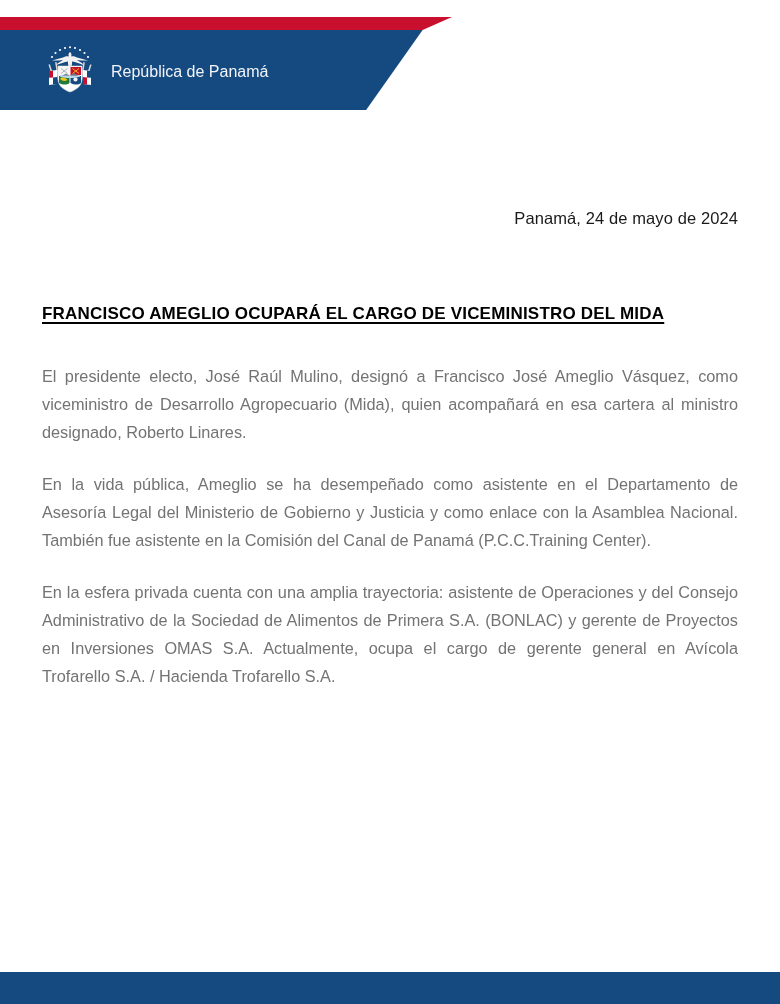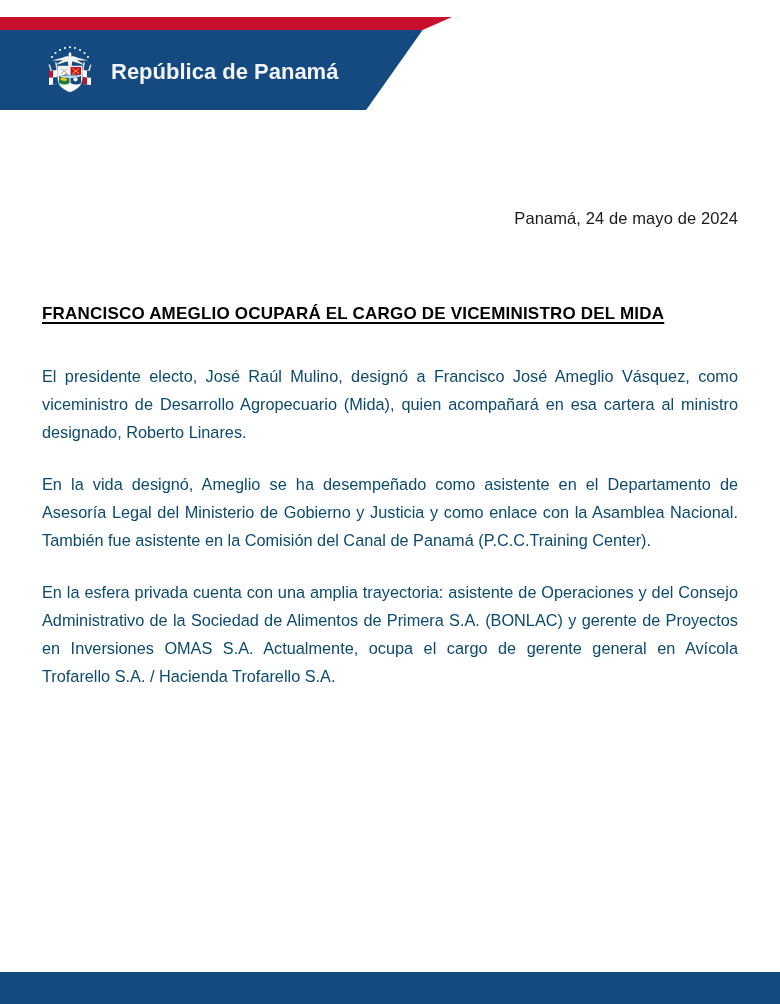--- a/index.html
+++ b/index.html
@@ -62,22 +62,22 @@
   }
   .header-title-main {
     color: #ffffff;
     font-size: 17.5px;
     font-weight: bold;
     letter-spacing: 0.1px;
     white-space: nowrap;
   }
   .header-title-sub {
     color: #f2f4f7;
-    font-size: 22px;
-    font-weight: bold;
+    font-size: 16px;
+    font-weight: normal;
     margin-top: 4px;
     white-space: nowrap;
   }
 
   
   .page {
     position: absolute;
     left: 42px;
     top: 4px;
     width: 696px;
@@ -102,21 +102,21 @@
     text-decoration: underline;
     text-underline-offset: 3px;
     text-decoration-thickness: 2px;
   }
   .body-copy {
     margin-top: 36px;
   }
   .body-copy p {
     margin: 0 0 24px 0;
     font-size: 16.3px;
-    color: #0c4a6e;
+    color: #737373;
     text-align: justify;
     line-height: 1.72;
   }
   .body-copy p:last-child {
     margin-bottom: 0;
   }
 
   
   .footer-bar {
     position: absolute;
@@ -198,19 +198,19 @@
 </div>
 
 <div class="page">
 
   <div class="dateline">Panamá, 24 de mayo de 2024</div>
 
   <h1 class="headline"><span>FRANCISCO AMEGLIO OCUPARÁ EL CARGO DE VICEMINISTRO DEL MIDA</span></h1>
 
   <div class="body-copy">
     <p>El presidente electo, José Raúl Mulino, designó a Francisco José Ameglio Vásquez, como viceministro de Desarrollo Agropecuario (Mida), quien acompañará en esa cartera al ministro designado, Roberto Linares.</p>
-    <p>En la vida designó, Ameglio se ha desempeñado como asistente en el Departamento de Asesoría Legal del Ministerio de Gobierno y Justicia y como enlace con la Asamblea Nacional. También fue asistente en la  Comisión del Canal de Panamá (P.C.C.Training Center).</p>
+    <p>En la vida pública, Ameglio se ha desempeñado como asistente en el Departamento de Asesoría Legal del Ministerio de Gobierno y Justicia y como enlace con la Asamblea Nacional. También fue asistente en la  Comisión del Canal de Panamá (P.C.C.Training Center).</p>
     <p> En la esfera privada cuenta con una amplia trayectoria: asistente de Operaciones y del Consejo Administrativo de la Sociedad de Alimentos de Primera S.A. (BONLAC) y gerente de Proyectos en Inversiones OMAS S.A. Actualmente, ocupa el cargo de gerente general en Avícola Trofarello S.A. / Hacienda Trofarello S.A.</p>
   </div>
 
 </div>
 
 <div class="footer-bar"></div>
 
 </body></html>

